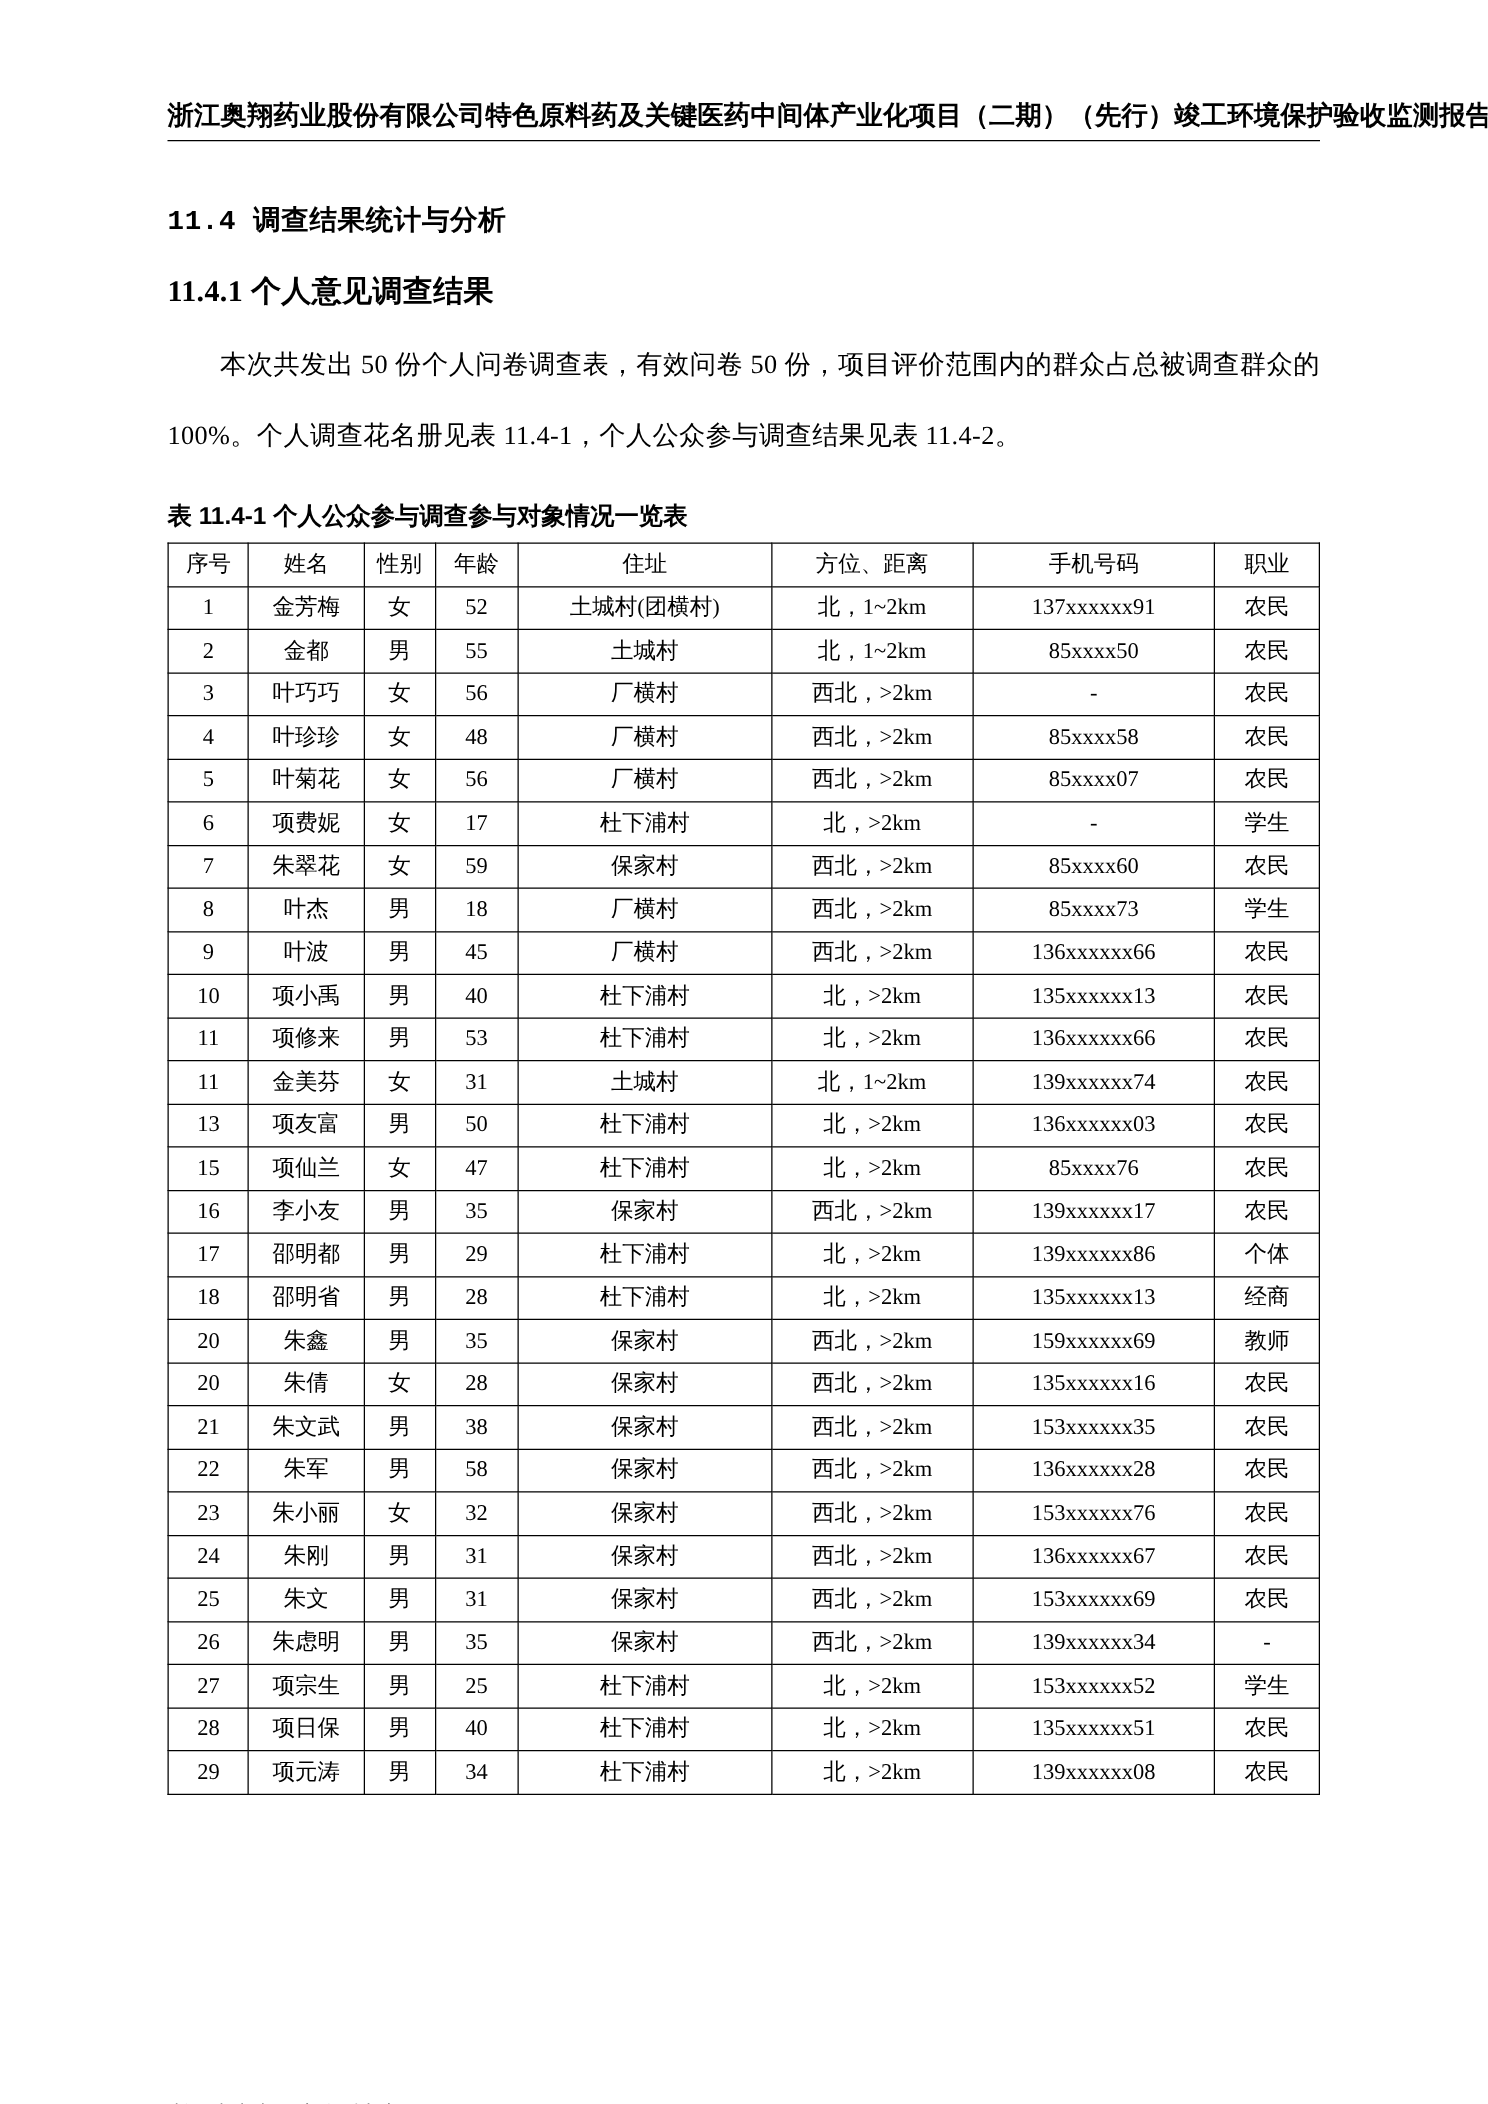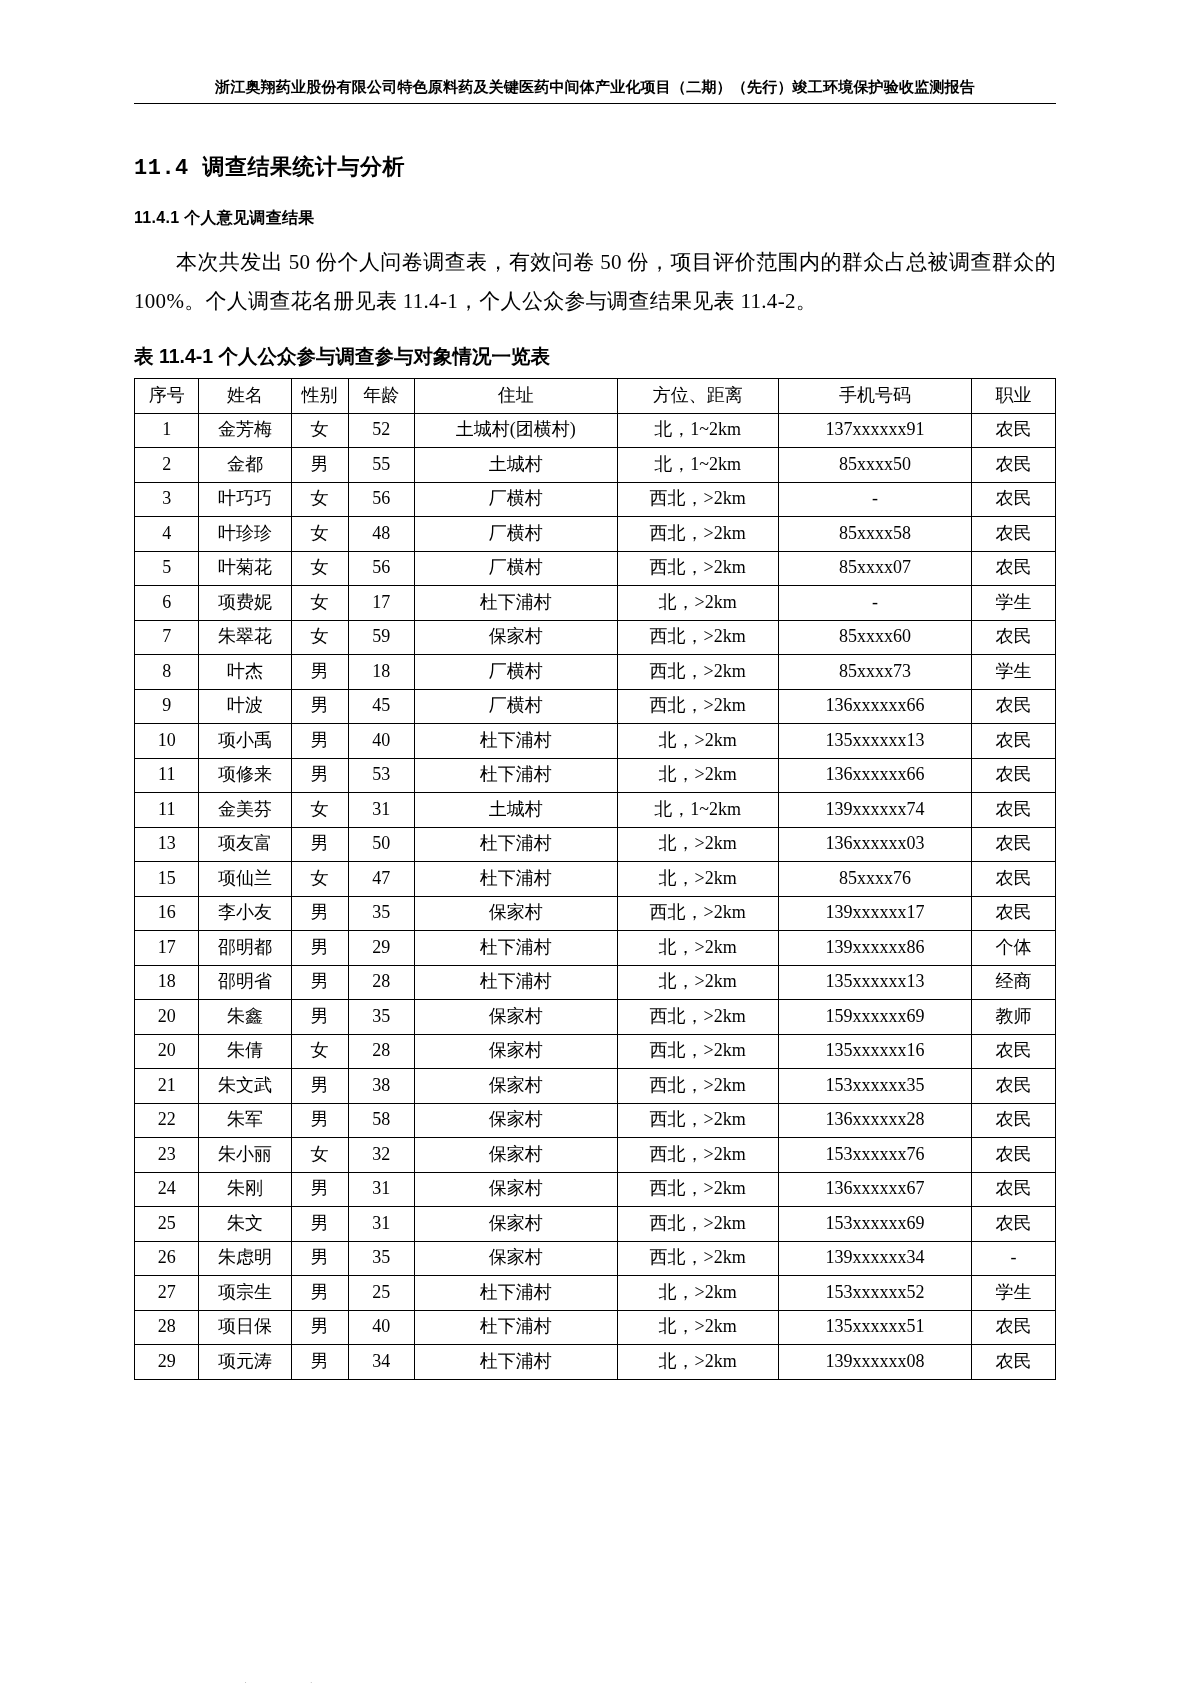--- a/index.html
+++ b/index.html
@@ -18,45 +18,45 @@
   .page {
     position: relative;
     width: 1190px;
     height: 1683px;
     box-sizing: border-box;
     padding: 0 134px;
   }
   .header {
     margin-top: 78px;
     font-family: "Liberation Sans", "DejaVu Sans", sans-serif;
-    font-size: 15px;
+    font-size: 21px;
     font-weight: bold;
     text-align: center;
     letter-spacing: 0.2px;
     padding-bottom: 6px;
     border-bottom: 1.2px solid #000;
     white-space: nowrap;
   }
   h2.section-title {
     font-family: Liberation Mono, monospace;
     font-size: 22px;
     font-weight: bold;
     margin: 48px 0 0 0;
     letter-spacing: 0.5px;
   }
   h3.sub-title {
-    font-family: Liberation Sans, sans-serif;
-    font-size: 16px;
+    font-family: Liberation Serif, serif;
+    font-size: 24px;
     font-weight: bold;
     margin: 26px 0 0 0;
     letter-spacing: 0.3px;
   }
   p.body-text {
     font-size: 21px;
-    line-height: 39px;
+    line-height: 57px;
     margin: 14px 0 0 0;
     text-indent: 2em;
     text-align: justify;
     letter-spacing: 0.3px;
   }
   .table-caption {
     font-family: "Liberation Sans", "DejaVu Sans", sans-serif;
     font-size: 19.5px;
     font-weight: bold;
     text-align: left;

